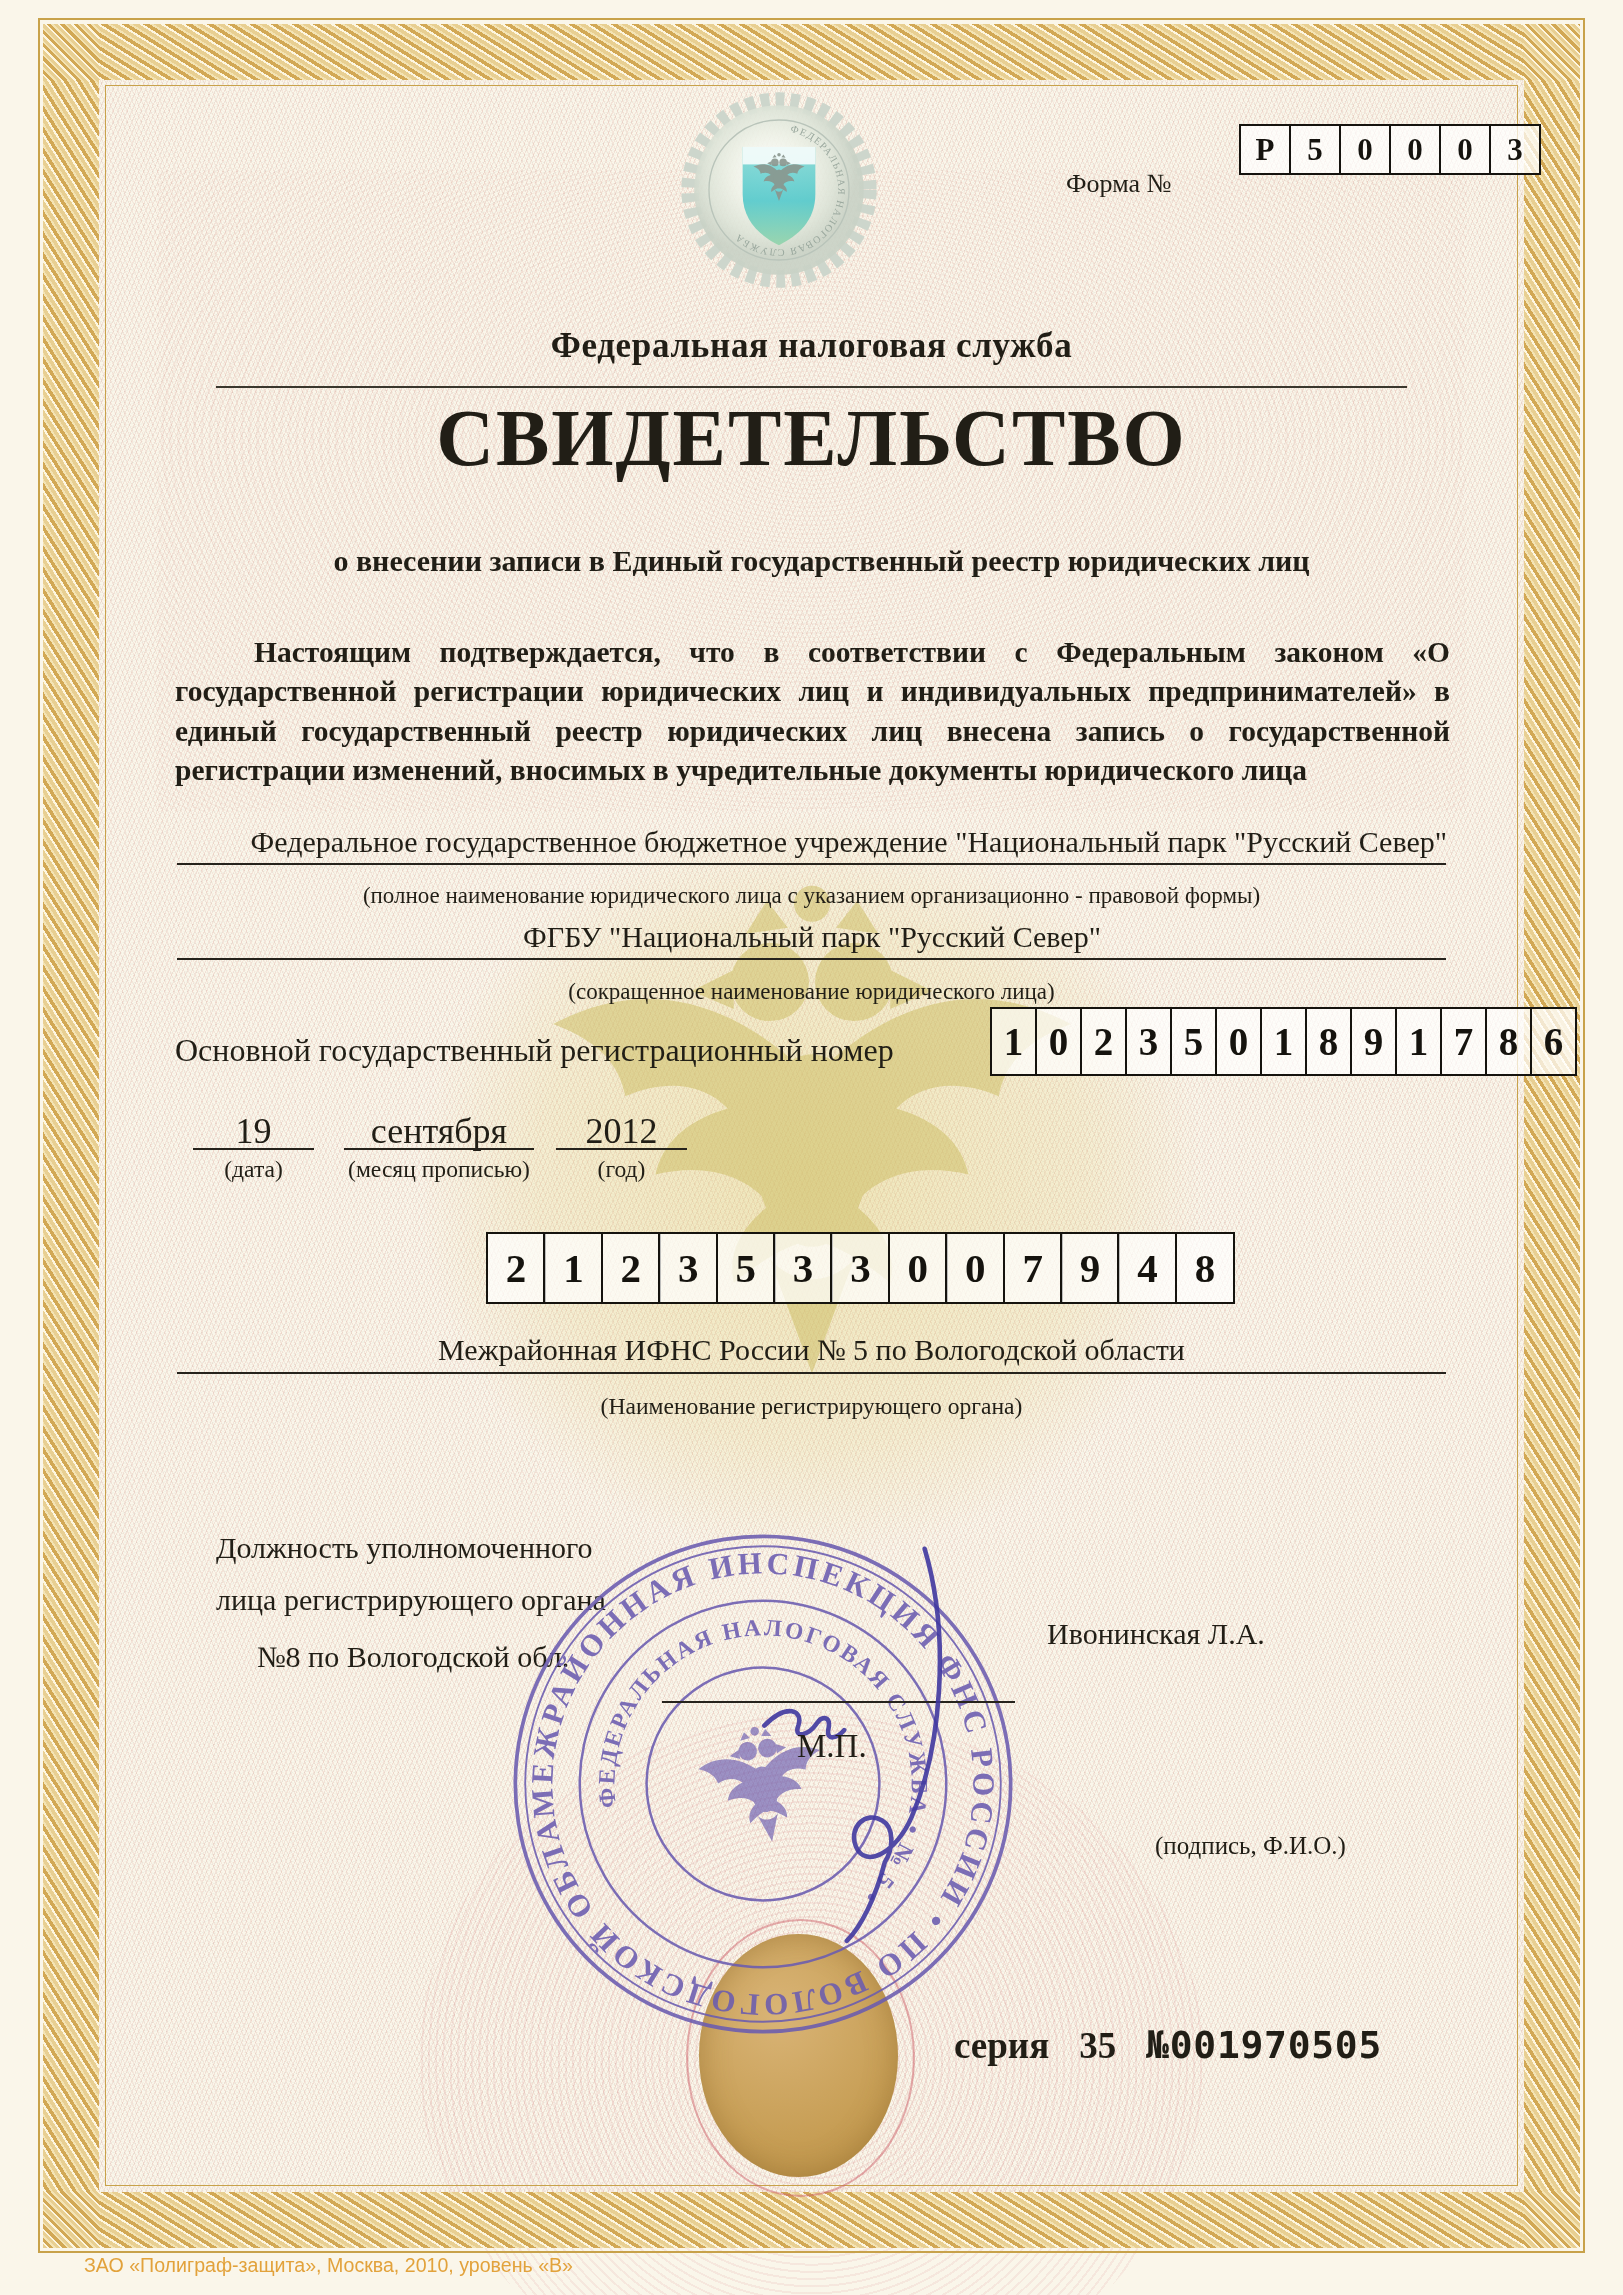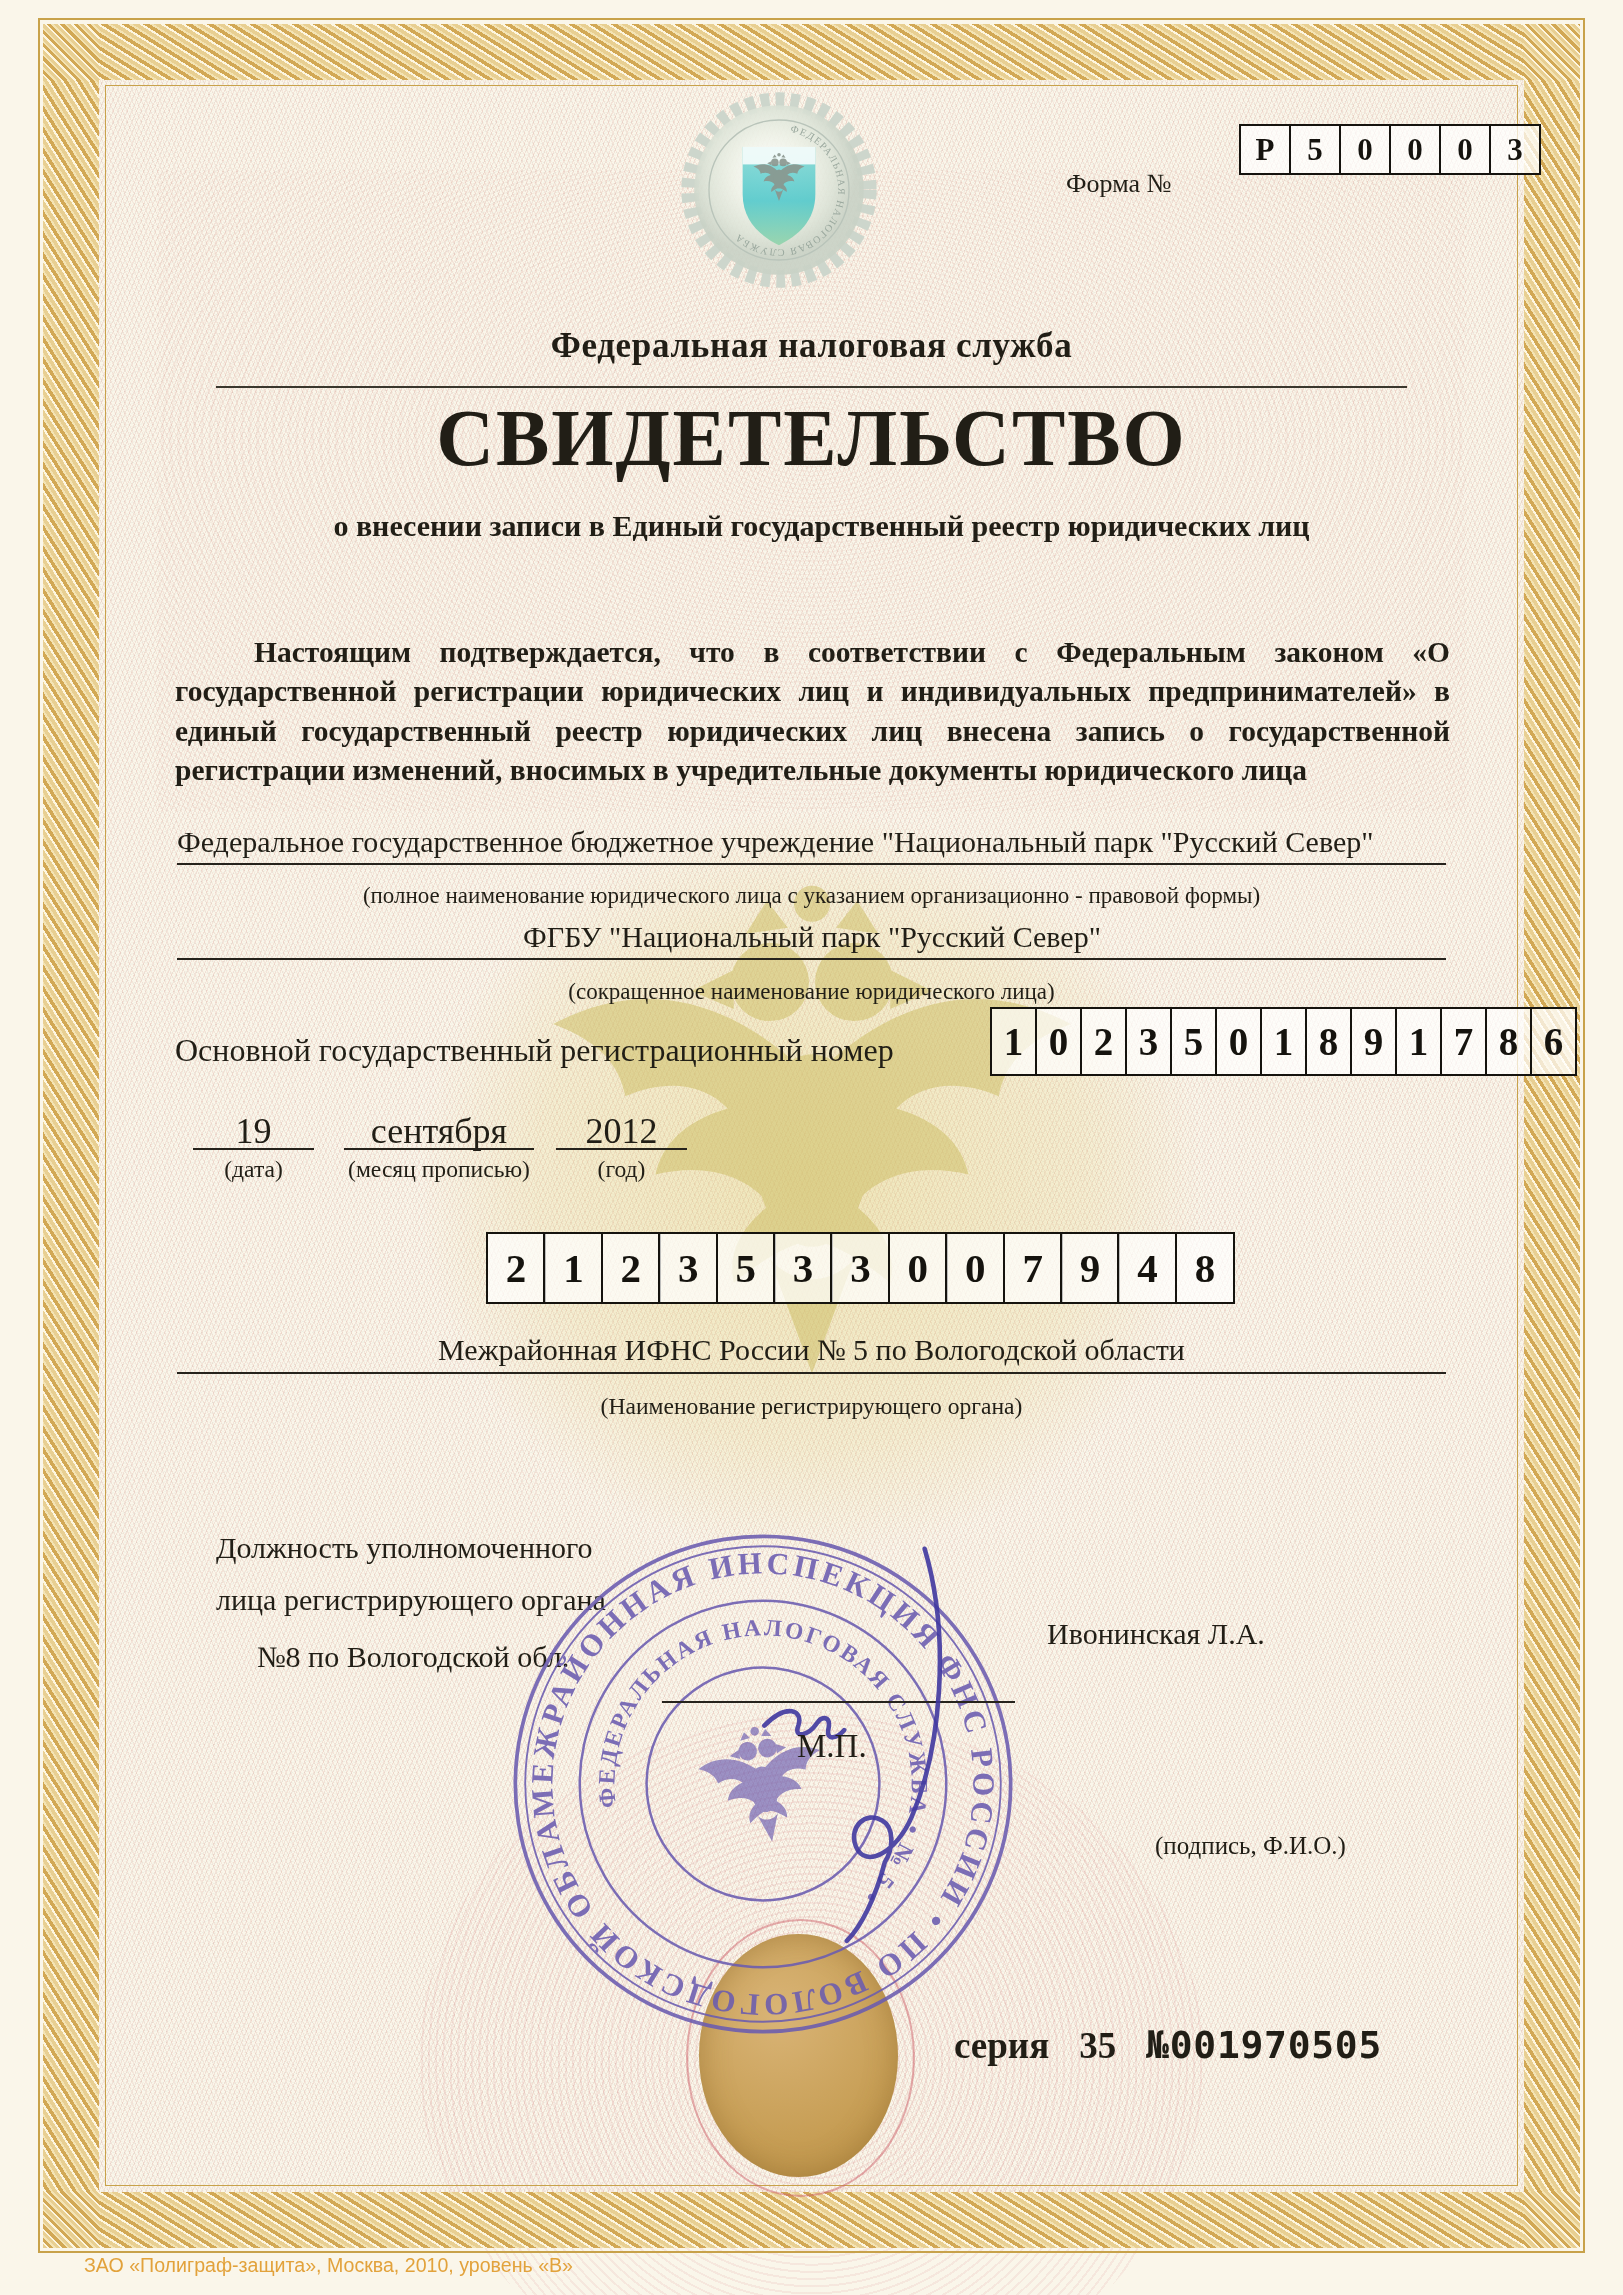--- a/index.html
+++ b/index.html
@@ -39,24 +39,24 @@
   .codes-form{left:1239px;top:124px;}
   .codes-form .cell{width:48px;height:47px;font-size:31px;}
   .codes-ogrn{left:990px;top:1007px;}
   .codes-ogrn .cell{width:43px;height:65px;font-size:39px;}
   .codes-grn{left:486px;top:1232px;}
   .codes-grn .cell{width:56px;height:68px;font-size:41px;border-width:2.6px;margin-left:-2.6px;}
   .codes-grn .cell:first-child{margin-left:0;}
   .agency{top:326px;font-size:35px;font-weight:bold;letter-spacing:0.7px;}
   .rule{left:216px;right:216px;top:386px;border-top:2px solid #3a372d;}
   .title{top:393px;font-size:80px;font-weight:bold;letter-spacing:2px;}
-  .subtitle{top:509px;font-size:30px;font-weight:bold;margin-left:20px;}
+  .subtitle{top:544px;font-size:30px;font-weight:bold;margin-left:20px;}
   .paragraph{left:175px;width:1275px;top:603px;font-size:29.5px;font-weight:bold;line-height:1.34;
              text-align:justify;text-indent:79px;}
-  .fullname{left:177px;width:1270px;top:825px;text-align:left;font-size:30px;}
+  .fullname{left:177px;width:1270px;top:825px;text-align:right;font-size:30px;}
   .shortname{left:177px;width:1270px;top:920px;text-align:center;font-size:30px;}
   .ogrn-label{left:175px;top:1032px;font-size:32px;}
   .dval{position:absolute;text-align:center;font-size:36px;z-index:2;}
   .dcap{position:absolute;text-align:center;font-size:23.6px;z-index:2;font-family:Liberation Serif, serif;}
   .grn-label{left:759px;top:1113px;width:700px;font-size:29.5px;font-weight:bold;}
   .authority{top:1333px;font-size:30px;}
   .pos-label{left:216px;top:1522px;font-size:30px;line-height:1.72;}
   .pos-value{left:257px;top:1631px;font-size:30px;line-height:1.72;}
   .signer{left:1047px;top:1617px;font-size:30px;z-index:4;}
   .sig-line{left:662px;width:353px;top:1701px;z-index:4;}

